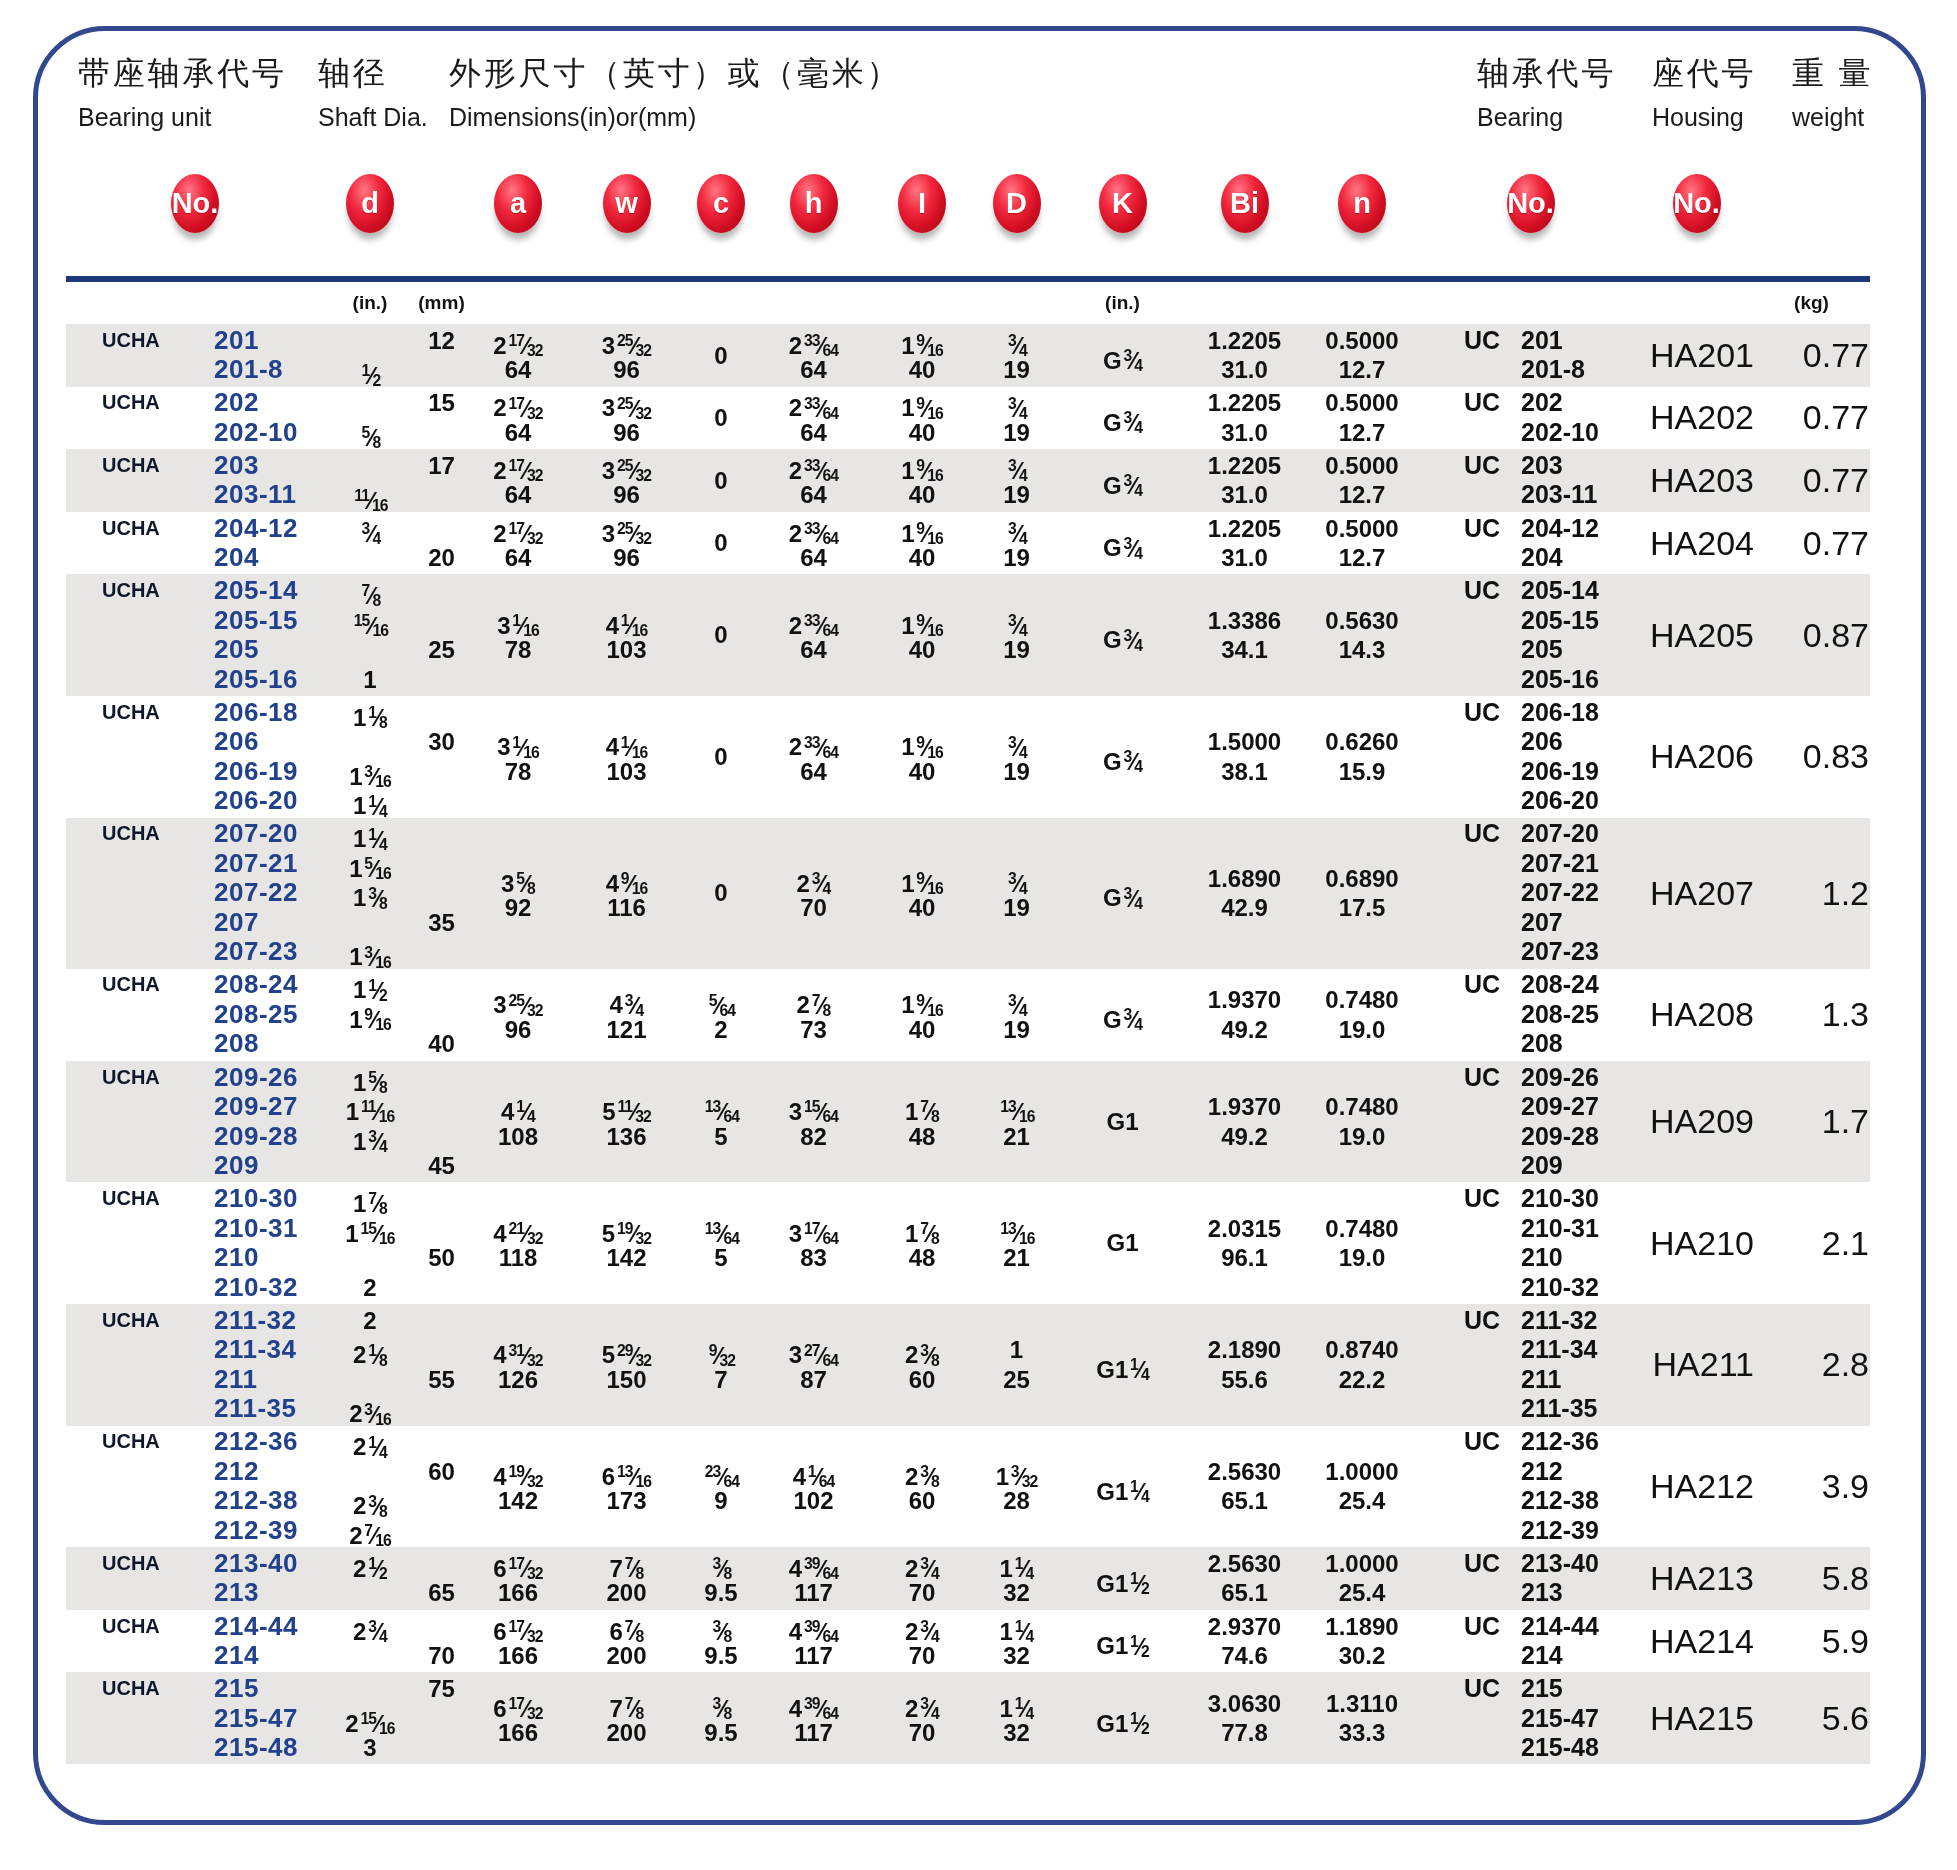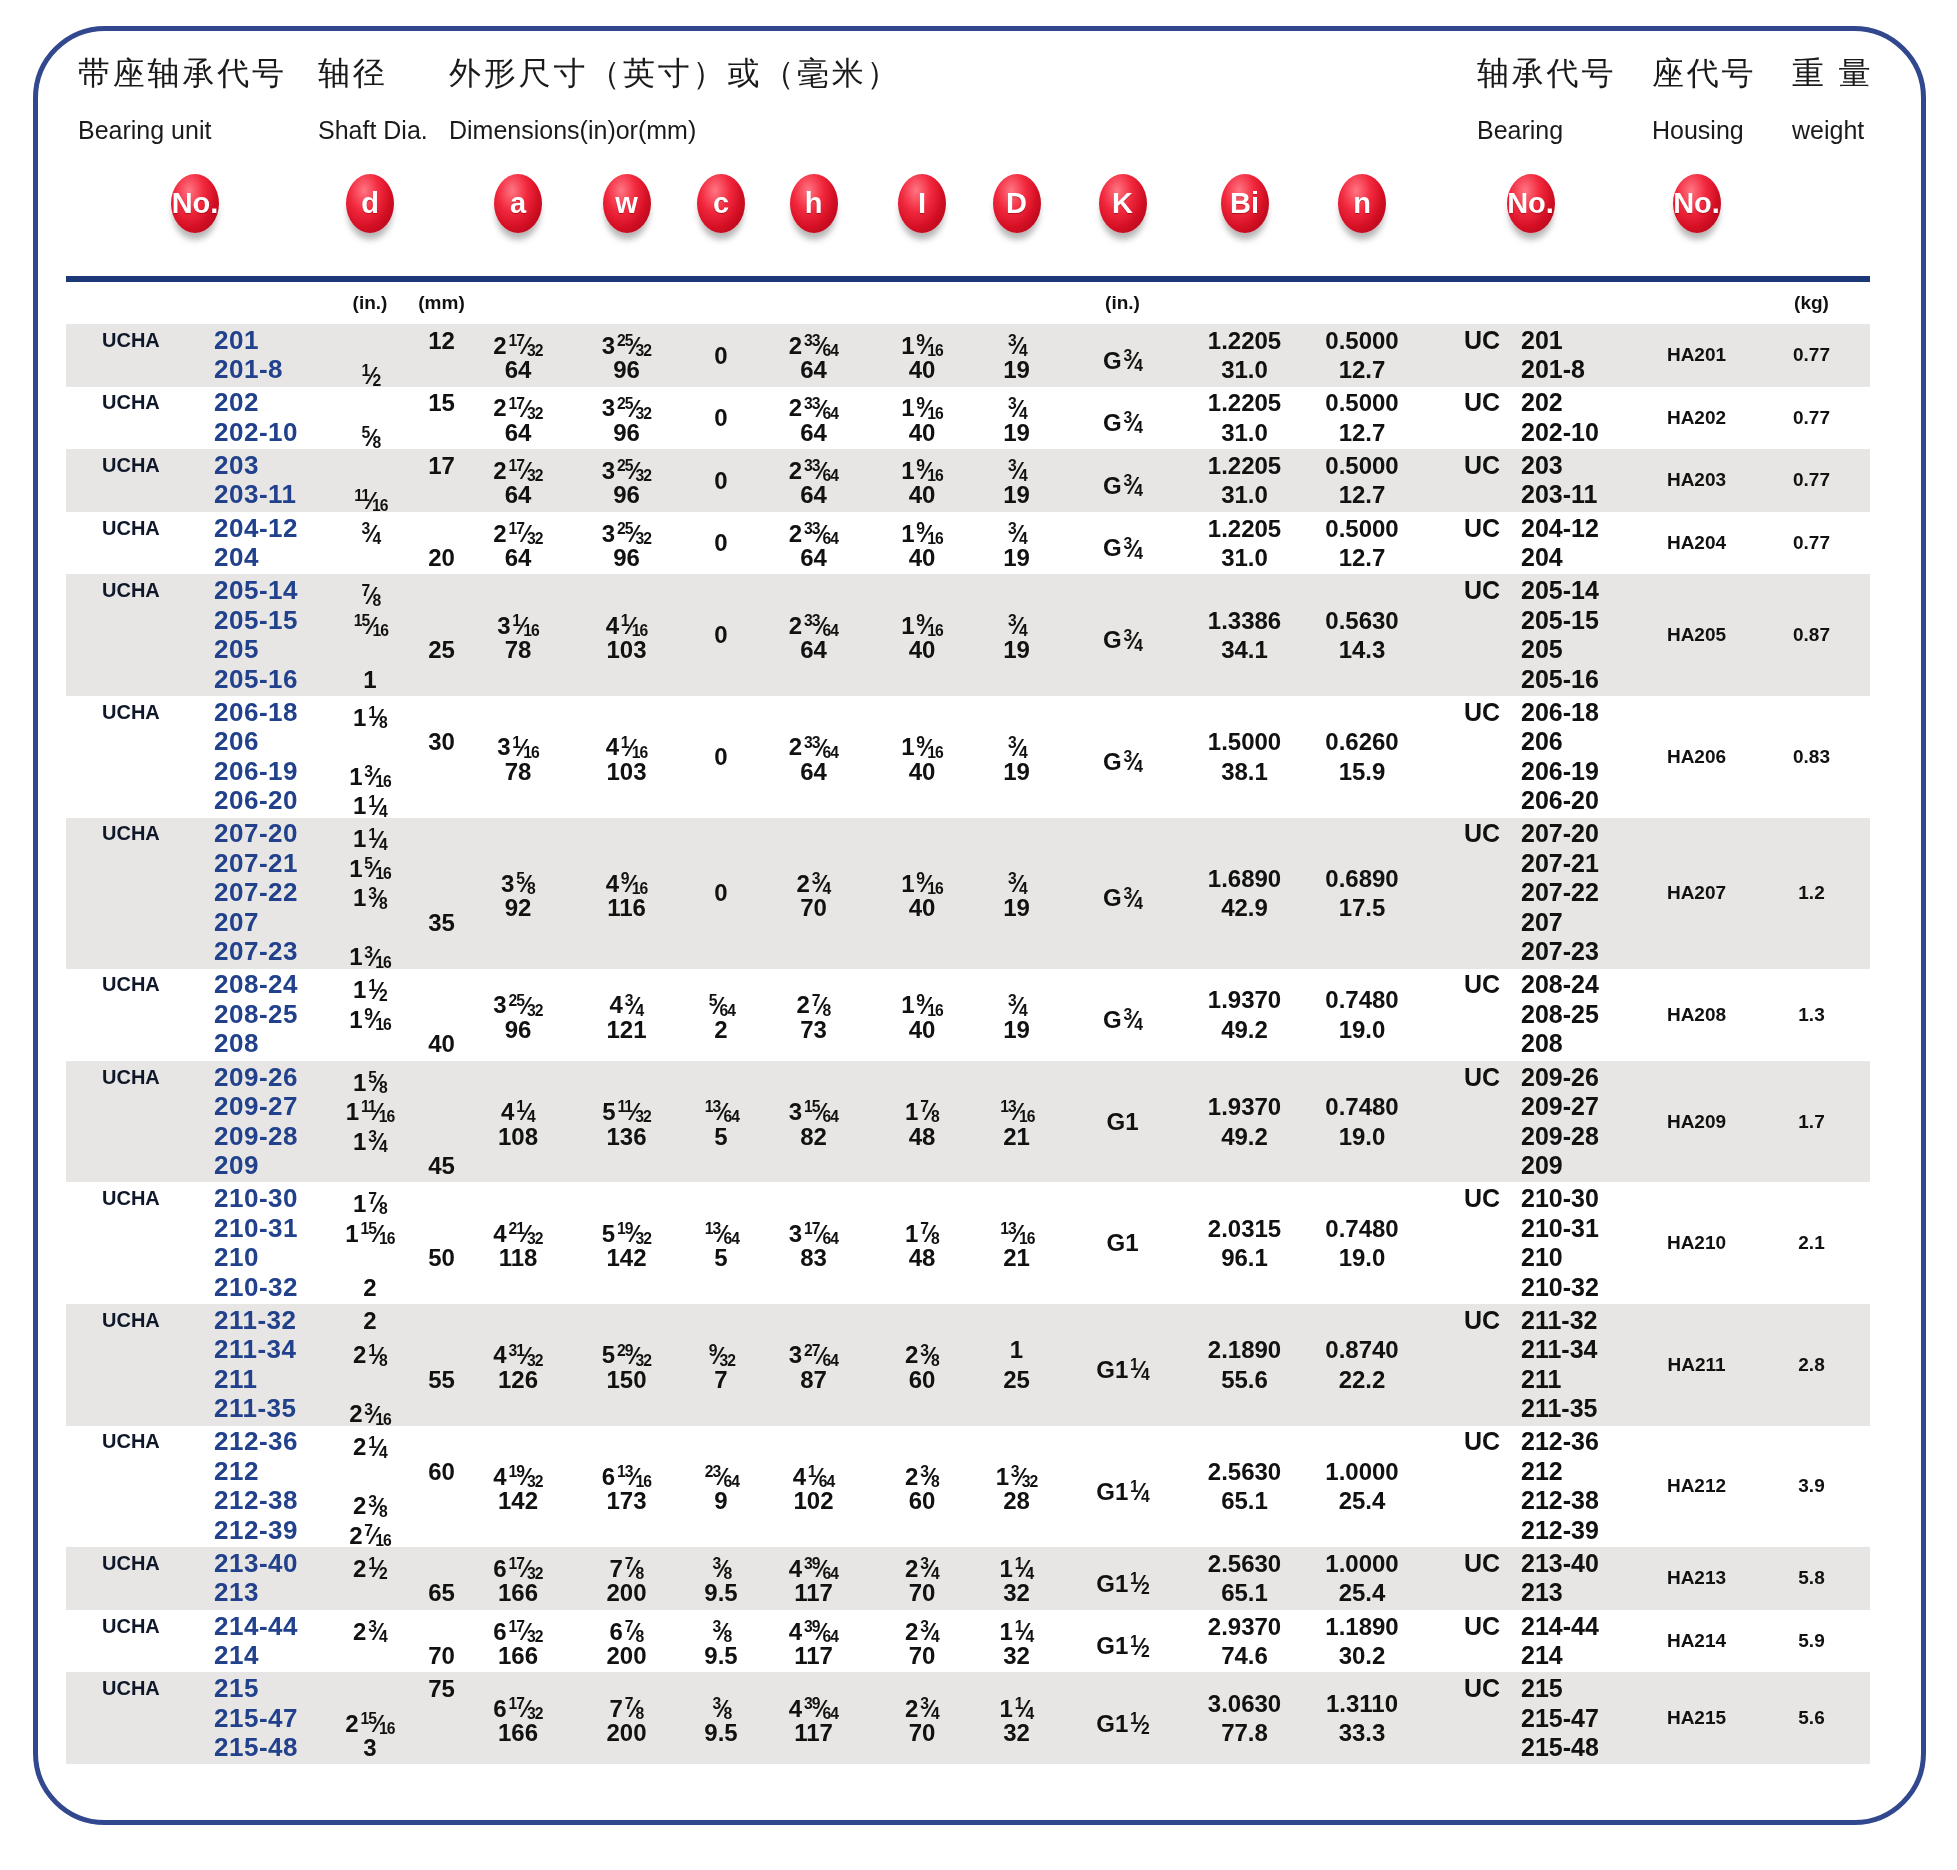--- a/index.html
+++ b/index.html
@@ -4,21 +4,21 @@
 <style>
   html,body{margin:0;padding:0;background:#ffffff;}
   #page{position:relative;width:1958px;height:1871px;background:#ffffff;overflow:hidden;
         font-family:"Liberation Sans", sans-serif;color:#111;}
   
   #card{position:absolute;left:33px;top:26px;width:1883px;height:1789px;
         border:5.5px solid var(--border-navy);border-radius:72px;background:#ffffff;}
   
   .tg{position:absolute;top:52px;}
   .tg .zh{font-size:32px;font-weight:400;letter-spacing:2.8px;color:#1a1a1a;white-space:nowrap;}
-  .tg .en{font-size:25px;font-weight:500;margin-top:20px;color:#1a1a1a;white-space:nowrap;}
+  .tg .en{font-size:25px;font-weight:500;margin-top:7px;color:#1a1a1a;white-space:nowrap;}
   
   .grid15{display:grid;grid-template-columns:258px 92px 51px 102px 115px 74px 111px 106px 83px 129px 115px 120px 217px 115px 115px;}
   #badge-row{position:absolute;left:66px;top:174px;width:1804px;}
   .badge{width:48px;height:59px;border-radius:50%;justify-self:center;
          display:flex;align-items:center;justify-content:center;
          background:radial-gradient(ellipse at 38% 28%, #ff7583 0%, #f2293e 35%, #d40f24 62%, #9e0516 100%);
          box-shadow:0 8.3px 6.5px -1.8px rgba(70,70,70,.40);
          color:#fff;font-size:29px;font-weight:700;text-shadow:0 0.9px 0.9px rgba(120,0,0,.5);}
   #rule{position:absolute;left:66px;top:276px;width:1804px;height:5.5px;background:var(--navy-rule);}
   #subheader{position:absolute;left:66px;top:287px;width:1804px;font-size:19px;font-weight:700;}
@@ -30,21 +30,21 @@
   .stack{align-self:stretch;}
   .uline{display:flex;height:29.5px;line-height:29.5px;}
   .uprefix{width:148px;padding-left:36px;box-sizing:border-box;font-size:20px;font-weight:700;color:#0f172a;}
   .uno{font-size:26px;font-weight:700;color:var(--unit-blue);letter-spacing:0.5px;}
   .dl,.ml{height:29.5px;line-height:29.5px;text-align:center;font-size:24px;font-weight:700;}
   .dim{text-align:center;font-size:24px;font-weight:700;}
   .dim .ln{line-height:29.5px;height:29.5px;}
   .ucl{display:flex;height:29.5px;line-height:29.5px;}
   .ucprefix{width:57px;padding-left:42px;box-sizing:content-box;font-size:25px;font-weight:700;}
   .ucno{font-size:25px;font-weight:700;}
-  .single{text-align:center;font-size:19px;font-weight:700;}
+  .single{text-align:right;font-size:34px;font-weight:400;}
   
   .fr{letter-spacing:-0.9px;margin-left:1.8px;white-space:nowrap;}
   .fnum{font-size:15.7px;vertical-align:8.3px;}
   .fsl{font-size:23px;}
   .fden{font-size:15.7px;vertical-align:-1.8px;}
 </style>
 </head>
 <body>
 
 <div id="page">

